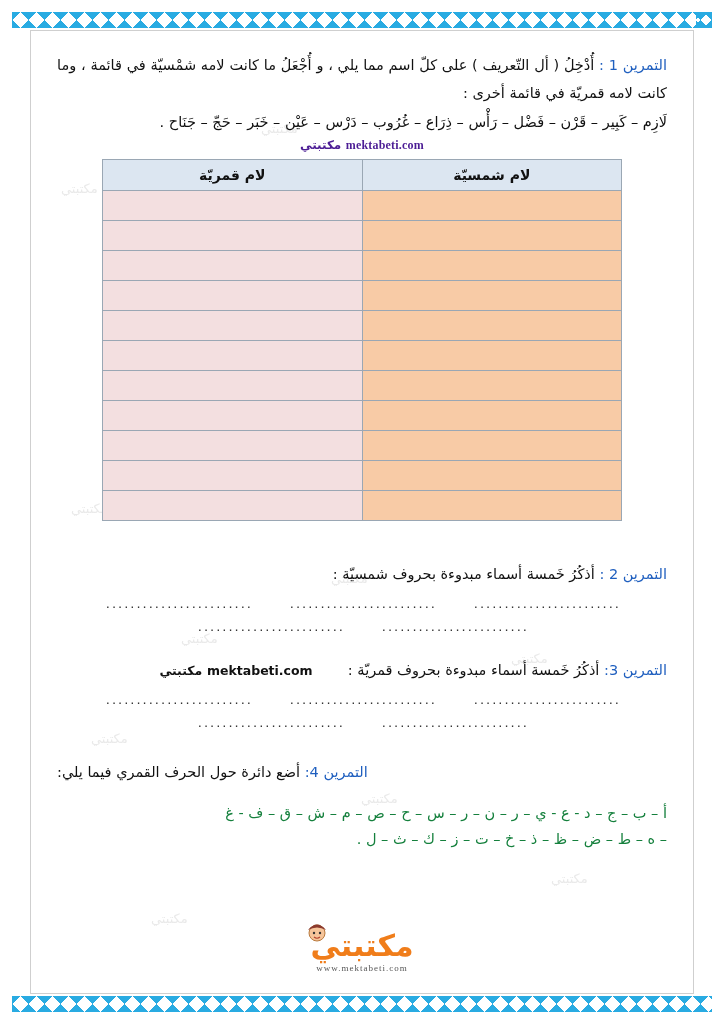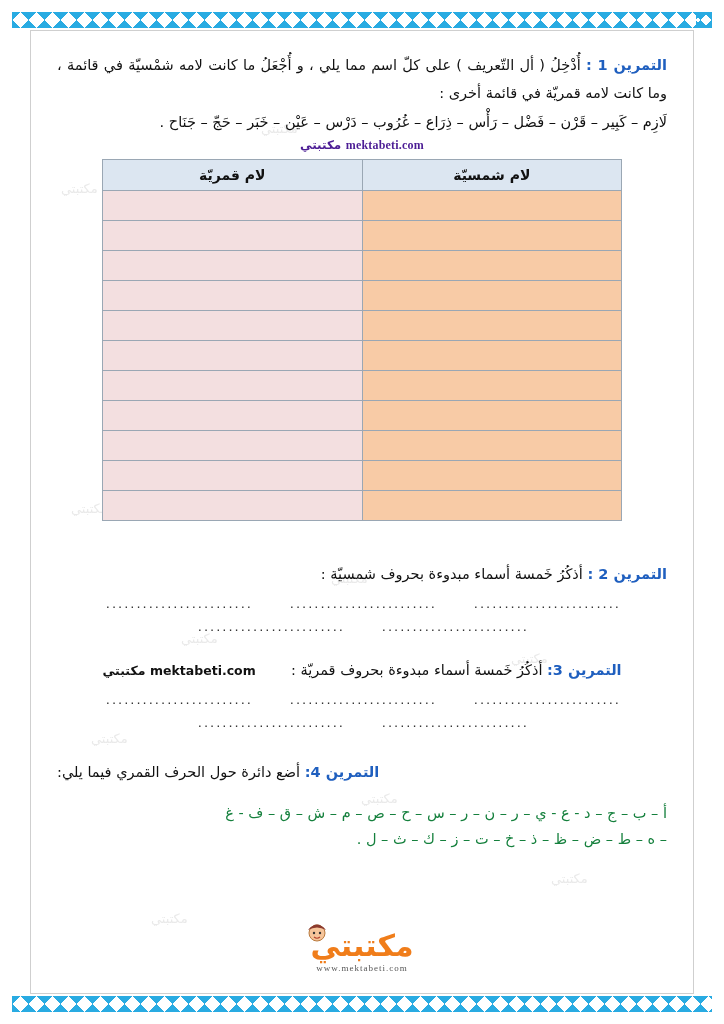--- a/index.html
+++ b/index.html
@@ -83,21 +83,21 @@
   
   .content {
     position: relative;
     padding: 20px 26px 0 26px;
     direction: rtl;
     z-index: 3;
   }
 
   .ex-head {
     color: #1f5fbf;
-    font-weight: bold;
+    font-weight: normal;
     font-size: 14.5px;
   }
   .para {
     margin: 0;
     font-size: 14.5px;
     line-height: 1.95;
     color: #111;
     text-align: justify;
   }
 
@@ -301,21 +301,21 @@
       <span class="dots w-long">..............................</span>
       <span class="dots w-long">..............................</span>
     </div>
     <div class="dots-row">
       <span class="dots w-mid">..............................</span>
       <span class="dots w-mid">..............................</span>
     </div>
 
     <div class="spacer-14"></div>
 
-    <p class="para" style="text-align:center;">
+    <p class="para" style="text-align:right;">
       <span class="ex-head">التمرين 3:</span>
       <span>أذكُرُ خَمسة أسماء مبدوءة بحروف قمريّة :</span>
       <span style="display:inline-block; width:26px;"></span>
       <span class="lat" style="font-weight:bold; font-size:12.5px;">mektabeti.com</span>
       <span style="font-weight:bold; font-size:12.5px;">مكتبتي</span>
     </p>
 
     <div class="dots-row">
       <span class="dots w-long">..............................</span>
       <span class="dots w-long">..............................</span>

